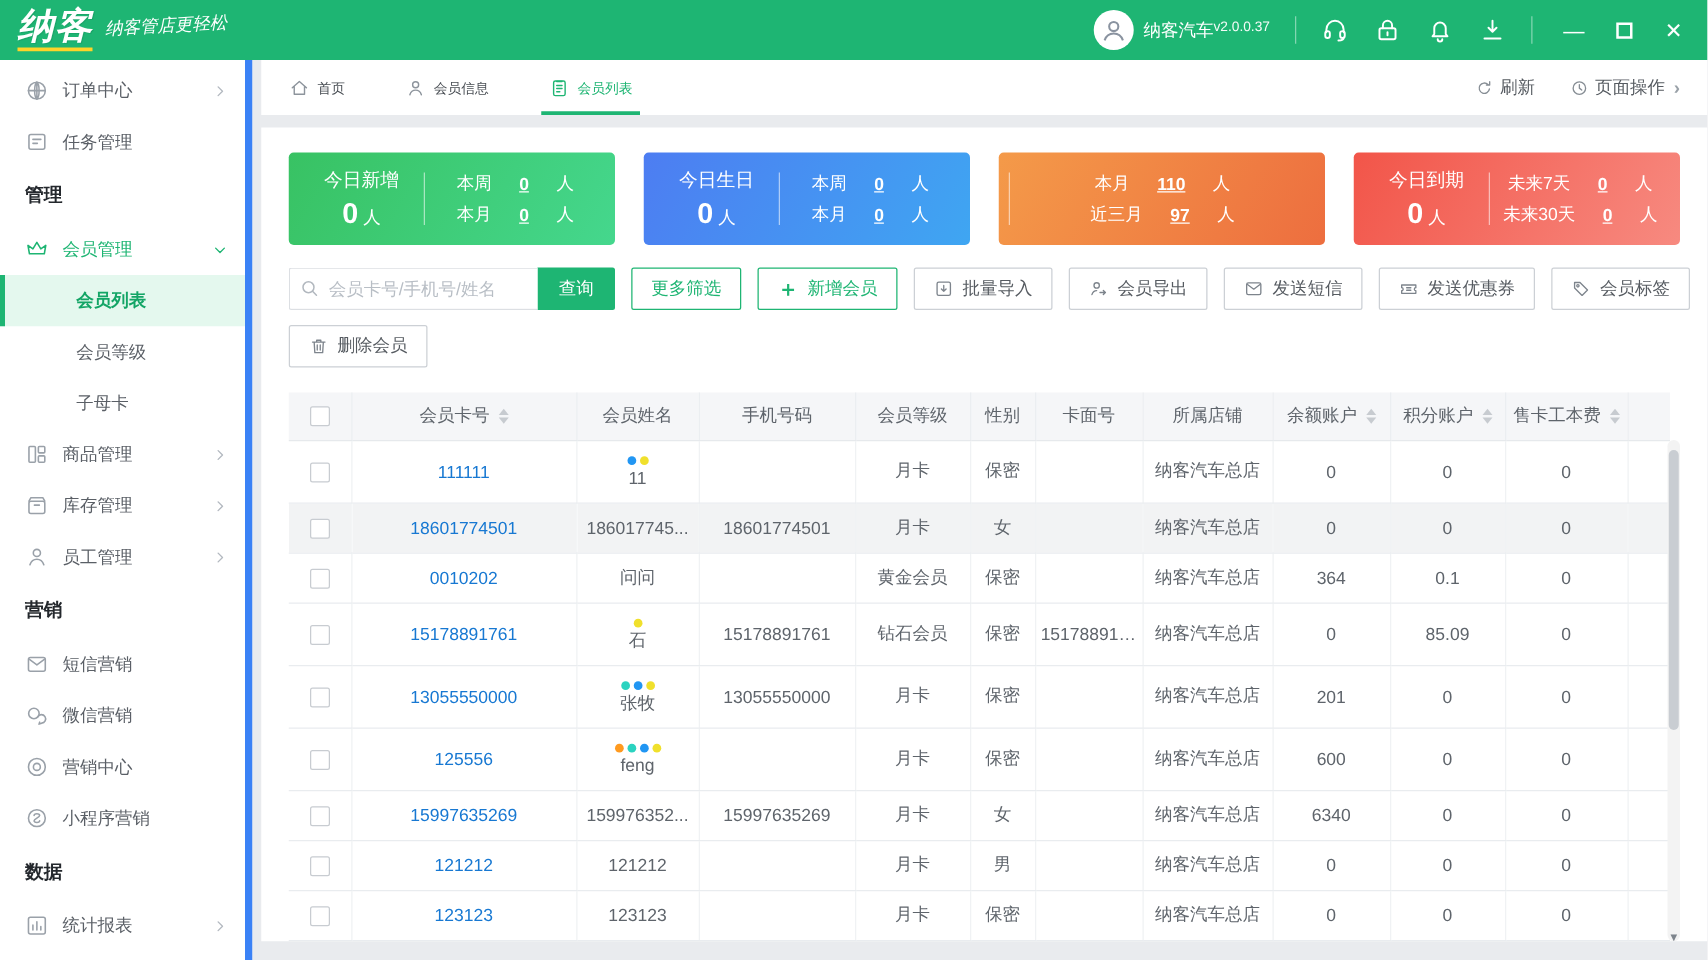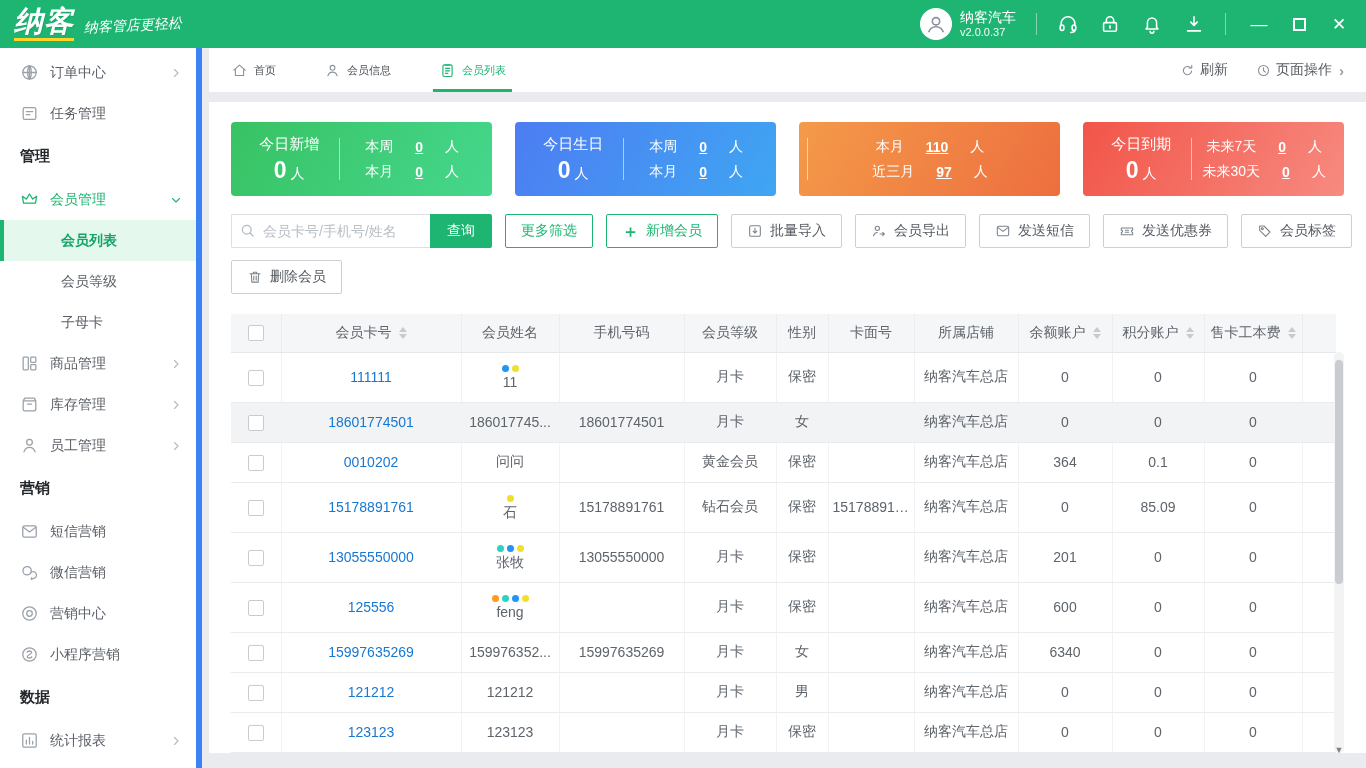--- a/index.html
+++ b/index.html
@@ -2,34 +2,34 @@
 <html><head>
 <meta charset="utf-8">
 <style>
   *{box-sizing:border-box;margin:0;padding:0}
   html,body{width:1366px;height:768px;overflow:hidden}
   body{font-family:"Liberation Sans","DejaVu Sans",sans-serif;background:#e9ebee;color:#333}
   .app{width:1366px;height:768px;display:flex;flex-direction:column}
 
   
   .titlebar{height:48px;background:#1eb573;display:flex;align-items:center;color:#fff;flex:0 0 48px}
-  .logo-area{width:235px;display:flex;align-items:flex-end;padding-left:14px;gap:10px}
+  .logo-area{width:235px;display:flex;align-items:center;padding-left:14px;gap:10px}
   .logo-text{font-size:29px;font-weight:bold;font-style:italic;letter-spacing:1px;line-height:1;
     text-shadow:1px 1px 0 rgba(0,0,0,.08);border-bottom:3px solid #ffd428;padding-bottom:2px}
   .slogan{font-size:14px;font-style:italic;transform:rotate(-3deg);padding-bottom:6px;white-space:nowrap}
   .nav-tabs{display:flex;height:100%;margin-left:4px}
   .nav-tab{min-width:108px;padding:0 20px;display:flex;align-items:center;justify-content:center;
     background:rgba(255,255,255,.16);margin-right:5px;font-size:16px;position:relative;cursor:pointer}
   .nav-tab.active{background:rgba(255,255,255,.24)}
   .nav-tab.active::after{content:"";position:absolute;bottom:7px;left:22%;width:56%;height:3px;background:#fff;border-radius:2px}
   .titlebar-right{margin-left:auto;display:flex;align-items:center;gap:20px;padding-right:18px}
   .user{display:flex;align-items:center;gap:8px;cursor:pointer}
   .avatar{width:32px;height:32px;border-radius:50%;background:#fff;display:flex;align-items:center;justify-content:center;overflow:hidden}
   .avatar svg{width:22px;height:22px;stroke:#8a93a0;fill:none;stroke-width:1.8}
-  .user-meta{display:flex;flex-direction:column;line-height:1.2}
+  .user-meta{display:flex;flex-direction:row;line-height:1.2}
   .user-meta .uname{font-size:14px}
   .user-meta .uver{font-size:11px;opacity:.95}
   .tb-divider{width:1px;height:22px;background:rgba(255,255,255,.45)}
   .tb-icon{width:22px;height:22px;cursor:pointer;display:flex}
   .tb-icon svg{width:22px;height:22px;stroke:#fff;fill:none;stroke-width:1.7;stroke-linecap:round;stroke-linejoin:round}
   .win-controls{display:flex;align-items:center;gap:22px;margin-left:4px}
   .wc{cursor:pointer;display:flex;align-items:center;justify-content:center;width:18px;height:18px;font-size:17px;line-height:1}
   .wc-box{width:13px;height:13px;border:2px solid #fff}
 
   

